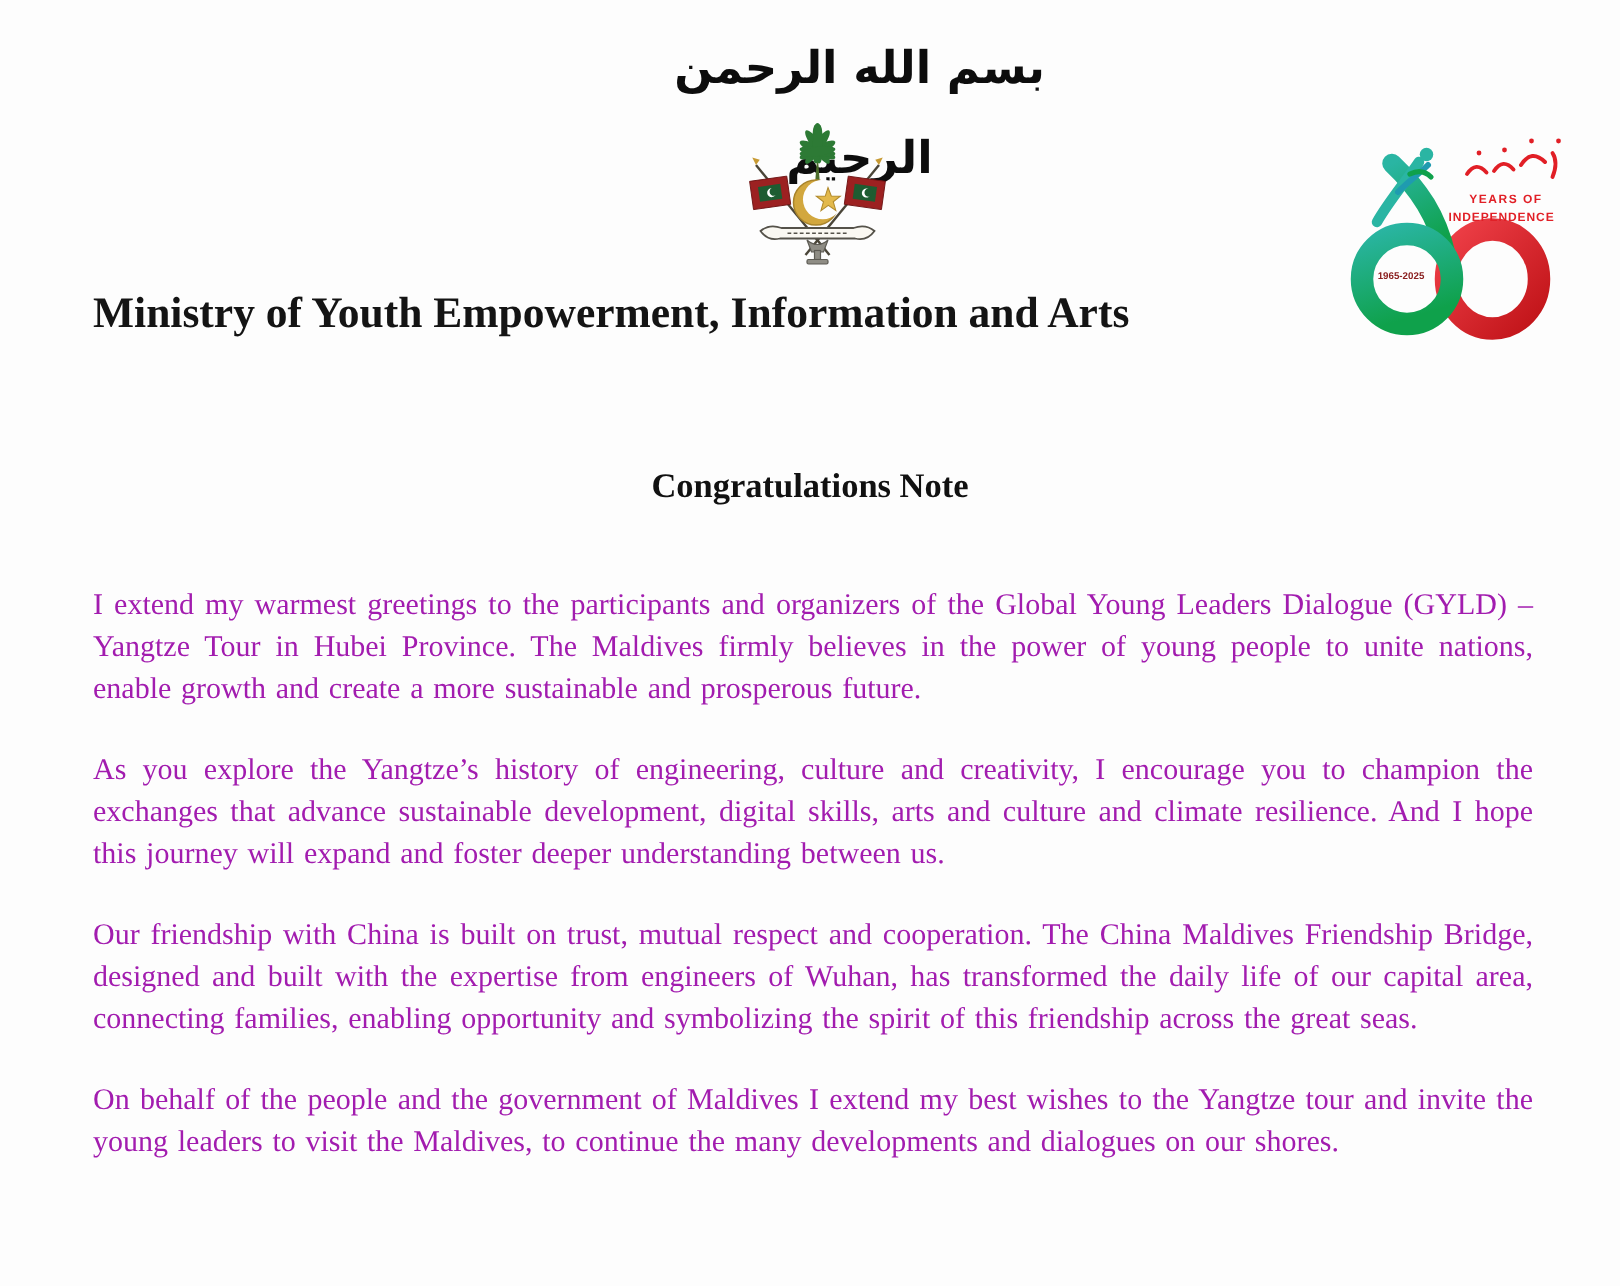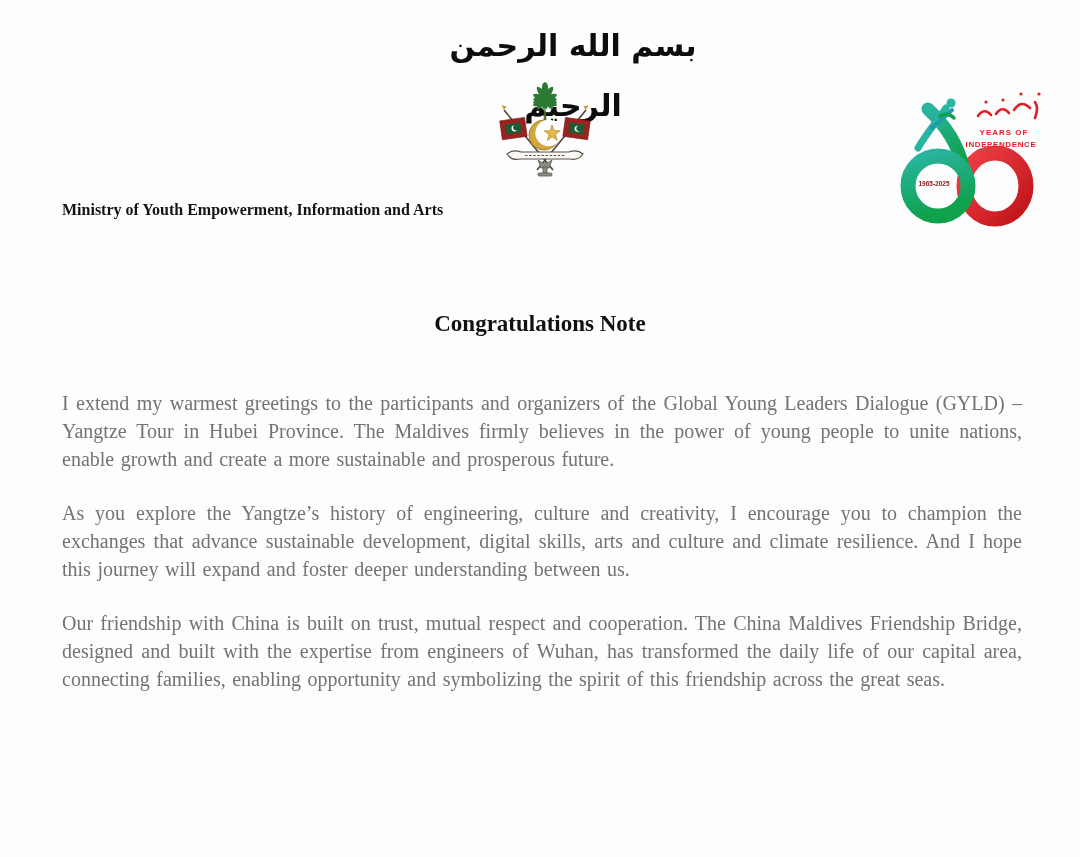--- a/index.html
+++ b/index.html
@@ -36,21 +36,21 @@
   .logo60 {
     position: absolute;
     left: 888px;
     top: 76px;
   }
   .ministry {
     position: absolute;
     left: 62px;
     top: 195px;
     font-weight: 700;
-    font-size: 16px;
+    font-size: 29px;
     line-height: 29px;
     white-space: nowrap;
   }
   .ministry .line2 { padding-left: 34px; }
   .letter-title {
     position: absolute;
     left: 0;
     top: 311px;
     width: 1080px;
     margin: 0;
@@ -64,21 +64,21 @@
     left: 62px;
     top: 389px;
     width: 960px;
   }
   .letter-body p {
     margin: 0 0 26px 0;
     font-size: 20px;
     line-height: 28px;
     text-align: justify;
     word-spacing: 1.5px;
-    color: #737373;
+    color: #a21caf;
   }
   .logo60 text {
     font-family: "Liberation Sans", sans-serif;
     font-weight: 700;
   }
 </style>
 </head>
 <body>
 
 <div class="page">
@@ -186,15 +186,16 @@
   <div class="ministry">
     <div class="line1">Ministry of Youth Empowerment, Information and Arts</div>
   </div>
 
   <h1 class="letter-title">Congratulations Note</h1>
 
   <div class="letter-body">
     <p>I extend my warmest greetings to the participants and organizers of the Global Young Leaders Dialogue (GYLD) – Yangtze Tour in Hubei Province. The Maldives firmly believes in the power of young people to unite nations, enable growth and create a more sustainable and prosperous future.</p>
     <p>As you explore the Yangtze’s history of engineering, culture and creativity, I encourage you to champion the exchanges that advance sustainable development, digital skills, arts and culture and climate resilience. And I hope this journey will expand and foster deeper understanding between us.</p>
     <p>Our friendship with China is built on trust, mutual respect and cooperation. The China Maldives Friendship Bridge, designed and built with the expertise from engineers of Wuhan, has transformed the daily life of our capital area, connecting families, enabling opportunity and symbolizing the spirit of this friendship across the great seas.</p>
+    <p>On behalf of the people and the government of Maldives I extend my best wishes to the Yangtze tour and invite the young leaders to visit the Maldives, to continue the many developments and dialogues on our shores.</p>
   </div>
 
 </div>
 
 </body></html>

